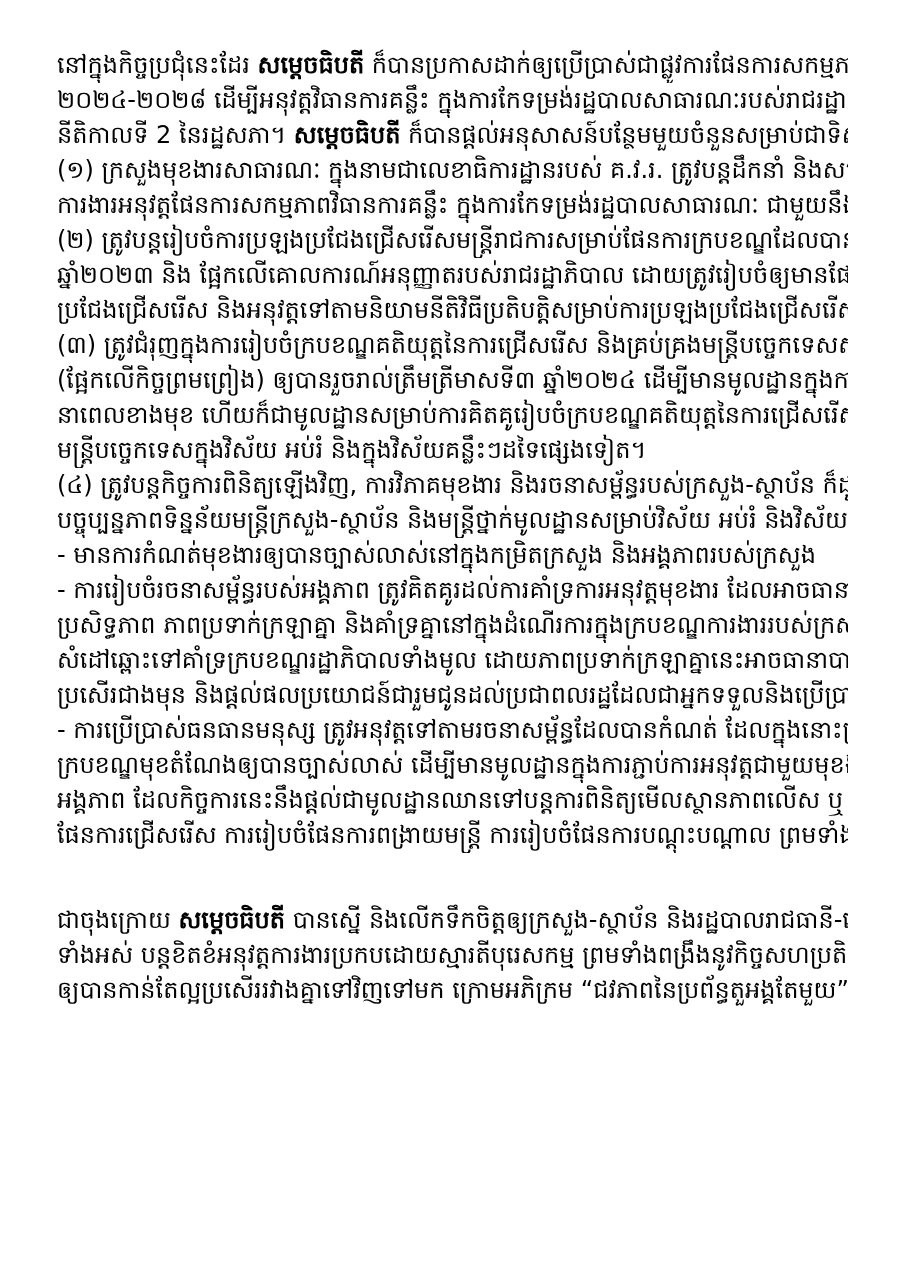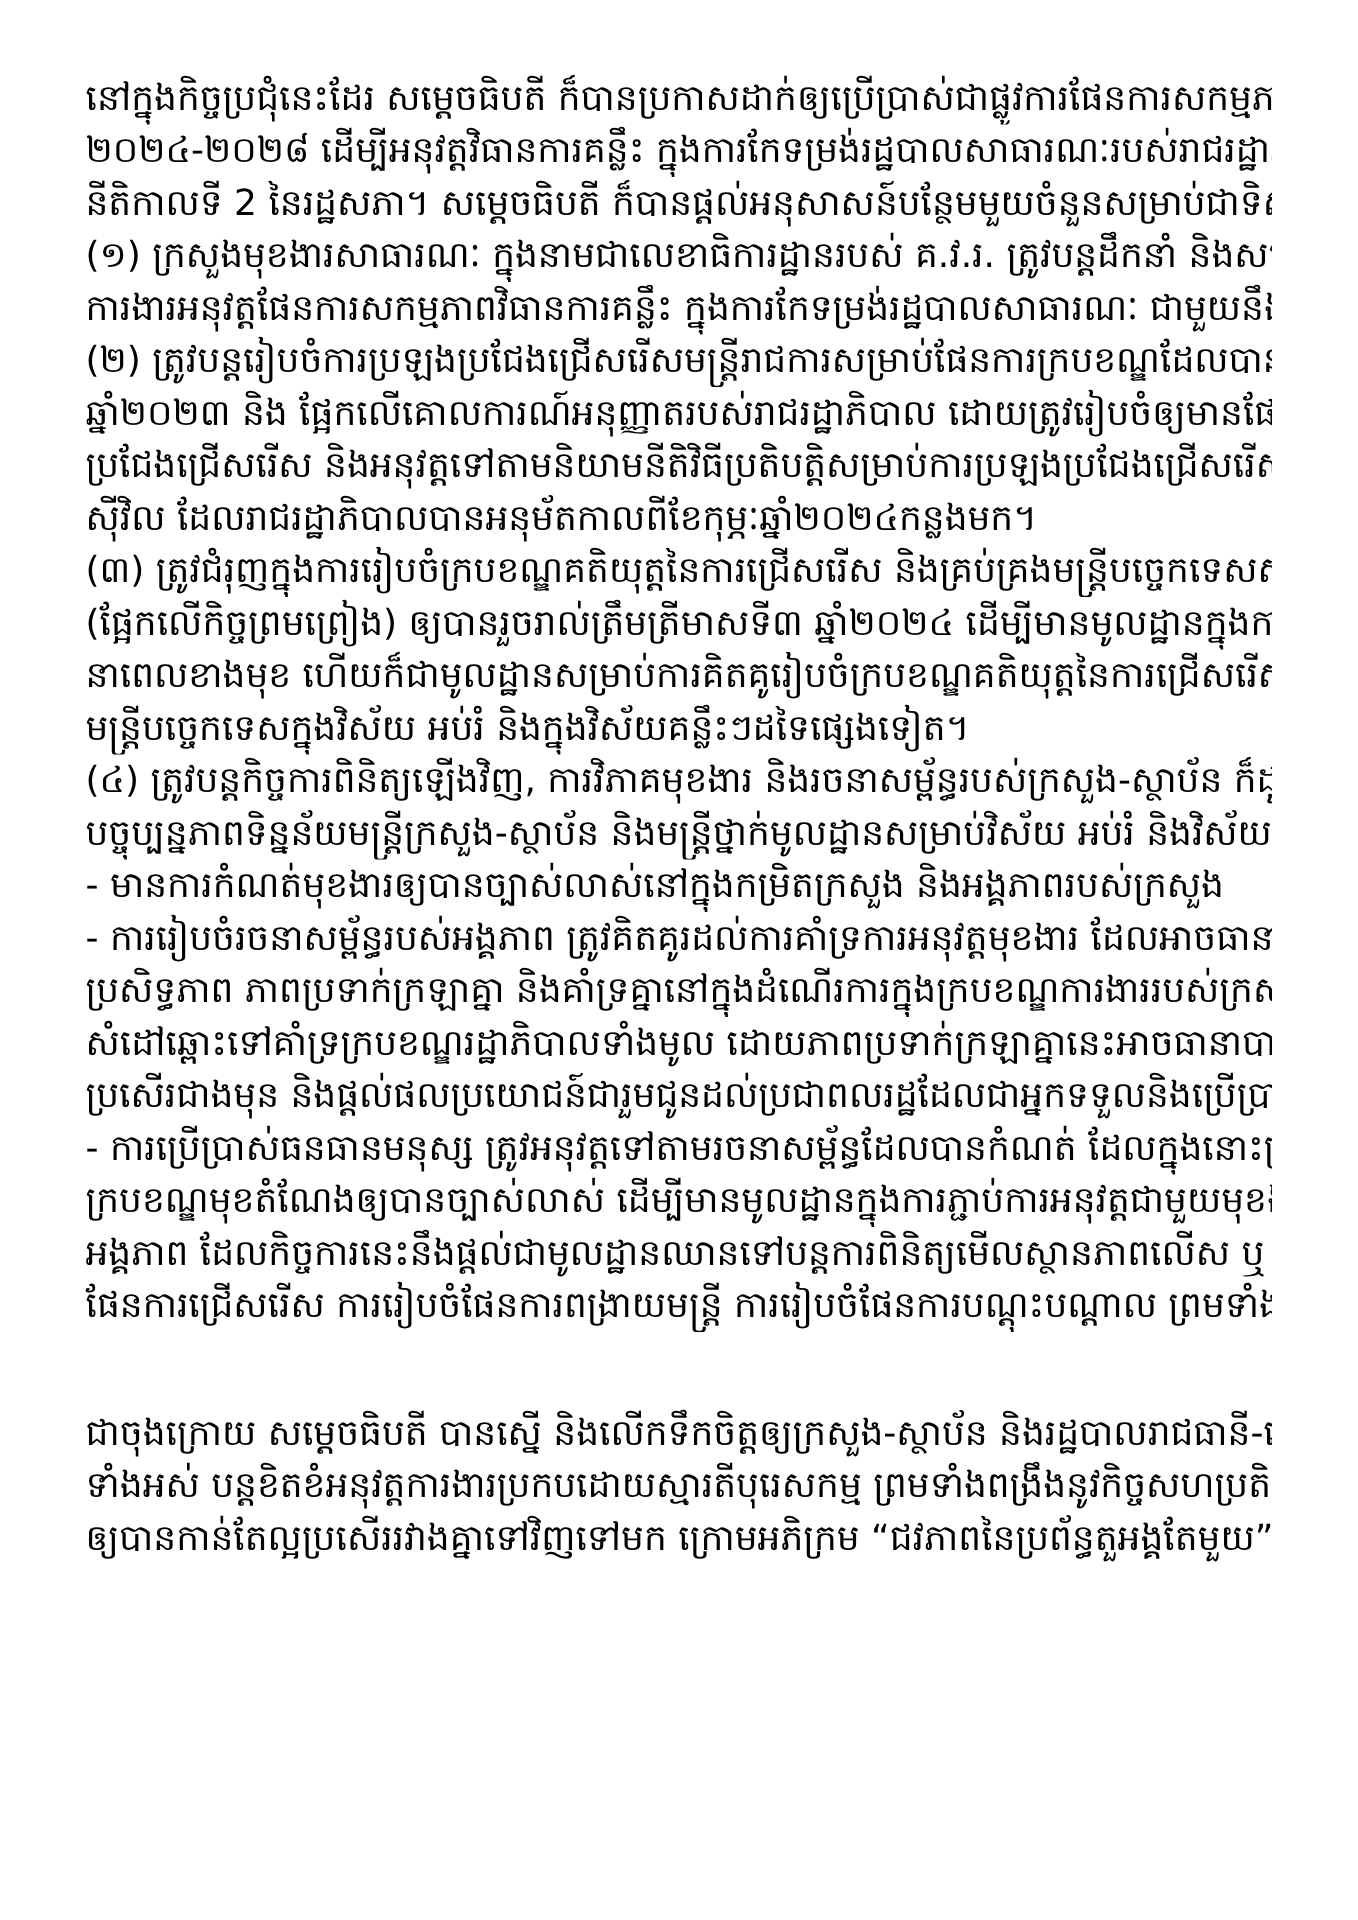--- a/index.html
+++ b/index.html
@@ -30,42 +30,41 @@
   }
   .paragraph.gap-before {
     margin-top: 50px;
   }
   .line {
     height: 35px;
     white-space: nowrap;
     overflow: hidden;
   }
   .bold {
-    font-weight: normal;
+    font-weight: bold;
   }
 </style>
 </head>
 <body>
 
 <div class="page">
   <div class="doc">
       <div class="paragraph">
         <div class="line"><span class="">នៅក្នុងកិច្ចប្រជុំនេះដែរ </span><span class="bold">សម្តេចធិបតី</span><span class=""> ក៏បានប្រកាសដាក់ឲ្យប្រើប្រាស់ជាផ្លូវការផែនការសកម្មភាព</span></div>
         <div class="line"><span class="">២០២៤-២០២៨ ដើម្បីអនុវត្តវិធានការគន្លឹះ ក្នុងការកែទម្រង់រដ្ឋបាលសាធារណៈរបស់រាជរដ្ឋាភិបាល</span></div>
         <div class="line"><span class="">នីតិកាលទី 2 នៃរដ្ឋសភា។ </span><span class="bold">សម្តេចធិបតី</span><span class=""> ក៏បានផ្តល់អនុសាសន៍បន្ថែមមួយចំនួនសម្រាប់ជាទិសដៅ</span></div>
       </div>
       <div class="paragraph">
         <div class="line"><span class="">(១) ក្រសួងមុខងារសាធារណៈ ក្នុងនាមជាលេខាធិការដ្ឋានរបស់ គ.វ.រ. ត្រូវបន្តដឹកនាំ និងសម្របសម្រួល</span></div>
         <div class="line"><span class="">ការងារអនុវត្តផែនការសកម្មភាពវិធានការគន្លឹះ ក្នុងការកែទម្រង់រដ្ឋបាលសាធារណៈ ជាមួយនឹងការចូលរួម</span></div>
       </div>
       <div class="paragraph">
         <div class="line"><span class="">(២) ត្រូវបន្តរៀបចំការប្រឡងប្រជែងជ្រើសរើសមន្ត្រីរាជការសម្រាប់ផែនការក្របខណ្ឌដែលបានអនុម័តក្នុង</span></div>
         <div class="line"><span class="">ឆ្នាំ២០២៣ និង ផ្អែកលើគោលការណ៍អនុញ្ញាតរបស់រាជរដ្ឋាភិបាល ដោយត្រូវរៀបចំឲ្យមានផែនការប្រឡង</span></div>
         <div class="line"><span class="">ប្រជែងជ្រើសរើស និងអនុវត្តទៅតាមនិយាមនីតិវិធីប្រតិបត្តិសម្រាប់ការប្រឡងប្រជែងជ្រើសរើសមន្ត្រីរាជការ</span></div>
-        <div class="line"><span class="">ស៊ីវិល ដែលរាជរដ្ឋាភិបាលបានអនុម័តកាលពីខែកុម្ភៈឆ្នាំ២០២៤កន្លងមក។</span></div>
       </div>
       <div class="paragraph">
         <div class="line"><span class="">(៣) ត្រូវជំរុញក្នុងការរៀបចំក្របខណ្ឌគតិយុត្តនៃការជ្រើសរើស និងគ្រប់គ្រងមន្ត្រីបច្ចេកទេសសុខាភិបាល</span></div>
         <div class="line"><span class="">(ផ្អែកលើកិច្ចព្រមព្រៀង) ឲ្យបានរួចរាល់ត្រឹមត្រីមាសទី៣ ឆ្នាំ២០២៤ ដើម្បីមានមូលដ្ឋានក្នុងការជ្រើសរើស</span></div>
         <div class="line"><span class="">នាពេលខាងមុខ ហើយក៏ជាមូលដ្ឋានសម្រាប់ការគិតគូរៀបចំក្របខណ្ឌគតិយុត្តនៃការជ្រើសរើស និងគ្រប់គ្រង</span></div>
         <div class="line"><span class="">មន្ត្រីបច្ចេកទេសក្នុងវិស័យ អប់រំ និងក្នុងវិស័យគន្លឹះៗដទៃផ្សេងទៀត។</span></div>
       </div>
       <div class="paragraph">
         <div class="line"><span class="">(៤) ត្រូវបន្តកិច្ចការពិនិត្យឡើងវិញ, ការវិភាគមុខងារ និងរចនាសម្ព័ន្ធរបស់ក្រសួង-ស្ថាប័ន ក៏ដូចជាការធ្វើ</span></div>
         <div class="line"><span class="">បច្ចុប្បន្នភាពទិន្នន័យមន្ត្រីក្រសួង-ស្ថាប័ន និងមន្ត្រីថ្នាក់មូលដ្ឋានសម្រាប់វិស័យ អប់រំ និងវិស័យសុខាភិបាល</span></div>

